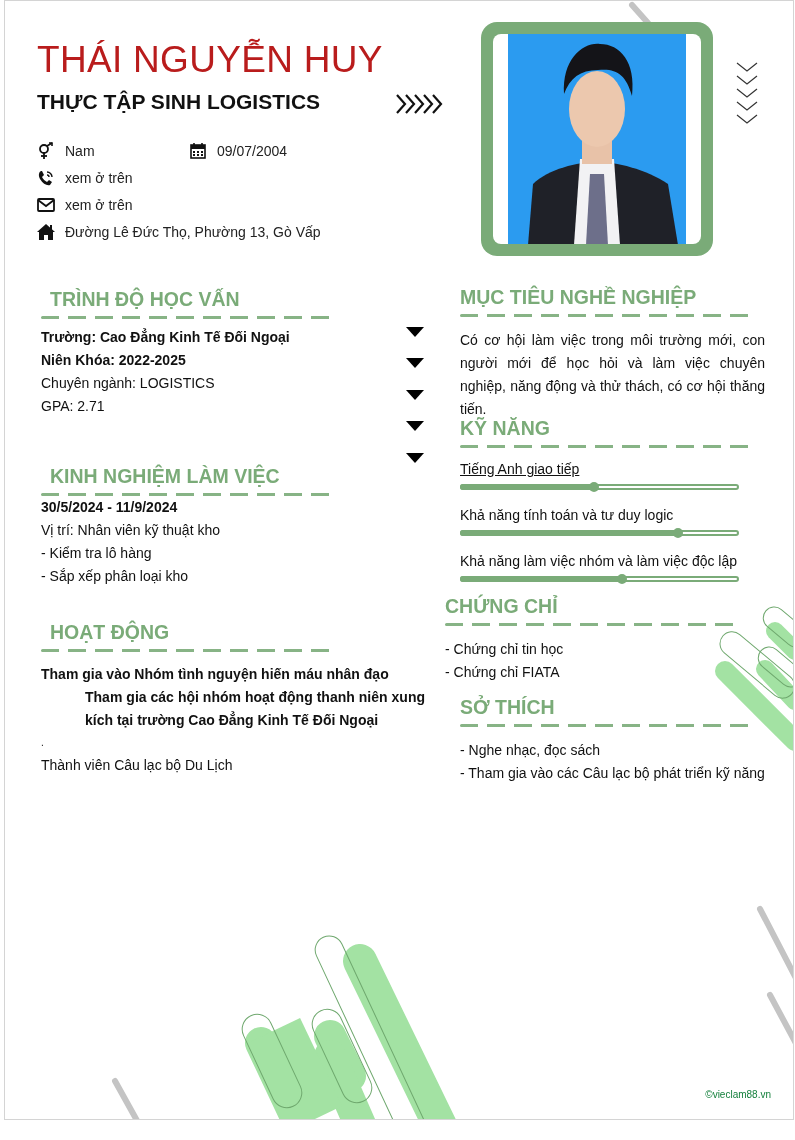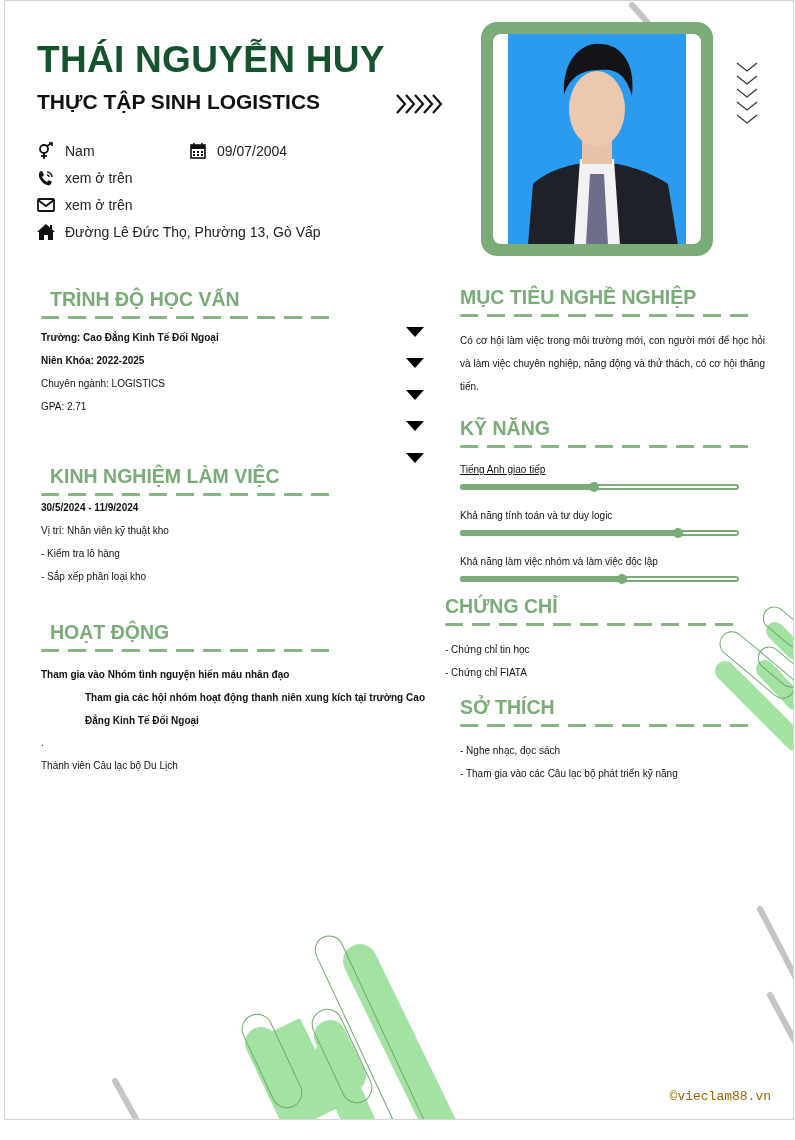--- a/index.html
+++ b/index.html
@@ -1,36 +1,36 @@
 <!DOCTYPE html>
 <html><head>
 <meta charset="utf-8">
 <style>
   * { margin: 0; padding: 0; box-sizing: border-box; }
   html, body { width: 795px; height: 1140px; background: #ffffff; overflow: hidden; }
   body { font-family: "Liberation Sans", sans-serif; color: #111; position: relative; }
   .page { position: absolute; left: 4px; top: 0; width: 790px; height: 1120px; border: 1px solid #d4d4d4; background: #fff; overflow: hidden; }
   .abs { position: absolute; }
-  .name { left: 32px; top: 38px; font-size: 37px; font-weight: bold; color: #14532d; letter-spacing: 0.3px; }
+  .name { left: 32px; top: 38px; font-size: 37px; font-weight: normal; color: #b91c1c; letter-spacing: 0.3px; }
   .role { left: 32px; top: 89px; font-size: 21px; font-weight: bold; color: #111; }
   .info-row { display: flex; align-items: center; font-size: 14px; color: #222; height: 20px; }
   .info-row .ico { width: 22px; display: inline-flex; justify-content: center; margin-right: 8px; }
   .photo-frame { left: 476px; top: 21px; width: 232px; height: 234px; background: #7aab78; border-radius: 16px; padding: 12px; }
   .photo-inner { width: 100%; height: 100%; background: #fff; border-radius: 8px; position: relative; overflow: hidden; }
   .photo { position: absolute; left: 15px; top: 0; width: 178px; height: 211px; background: #2b9bf0; overflow: hidden; }
   .chev-down { left: 730px; top: 58px; width: 24px; }
   .sec-title { font-size: 19.5px; font-weight: bold; color: #7aab78; }
   .dash { height: 3px; background: repeating-linear-gradient(90deg, #7aab78 0 18px, transparent 18px 27px); border-radius: 2px; opacity: 0.9; }
-  .txt { font-size: 10px; line-height: 23px; color: #111; }
+  .txt { font-size: 14px; line-height: 23px; color: #111; }
   .bold { font-weight: bold; }
   .tri { width: 0; height: 0; border-left: 9px solid transparent; border-right: 9px solid transparent; border-top: 10px solid #000; position: absolute; }
   .skill-bar { position: relative; height: 6px; width: 279px; border: 2px solid #7aab78; border-radius: 4px; }
   .skill-fill { position: absolute; left: -2px; top: -2px; height: 6px; background: #7aab78; border-radius: 4px; }
   .skill-knob { position: absolute; top: -4px; width: 10px; height: 10px; border-radius: 50%; background: #7aab78; }
-  .footer { right: 22px; top: 1088px; font-family: Liberation Mono, monospace; font-size: 13px; color: #a16207; }
+  .footer { right: 22px; top: 1088px; font-family: Liberation Sans, sans-serif; font-size: 10px; color: #15803d; }
 </style>
 </head>
 <body>
 
 <div class="page">
 
   <svg class="abs" style="left:0;top:0;" width="790" height="1120">
 
     <line x1="627" y1="4" x2="643" y2="22" stroke="#c4c4c4" stroke-width="6" stroke-linecap="round"></line>
     <line x1="110" y1="1080" x2="135" y2="1125" stroke="#c4c4c4" stroke-width="6" stroke-linecap="round"></line>

